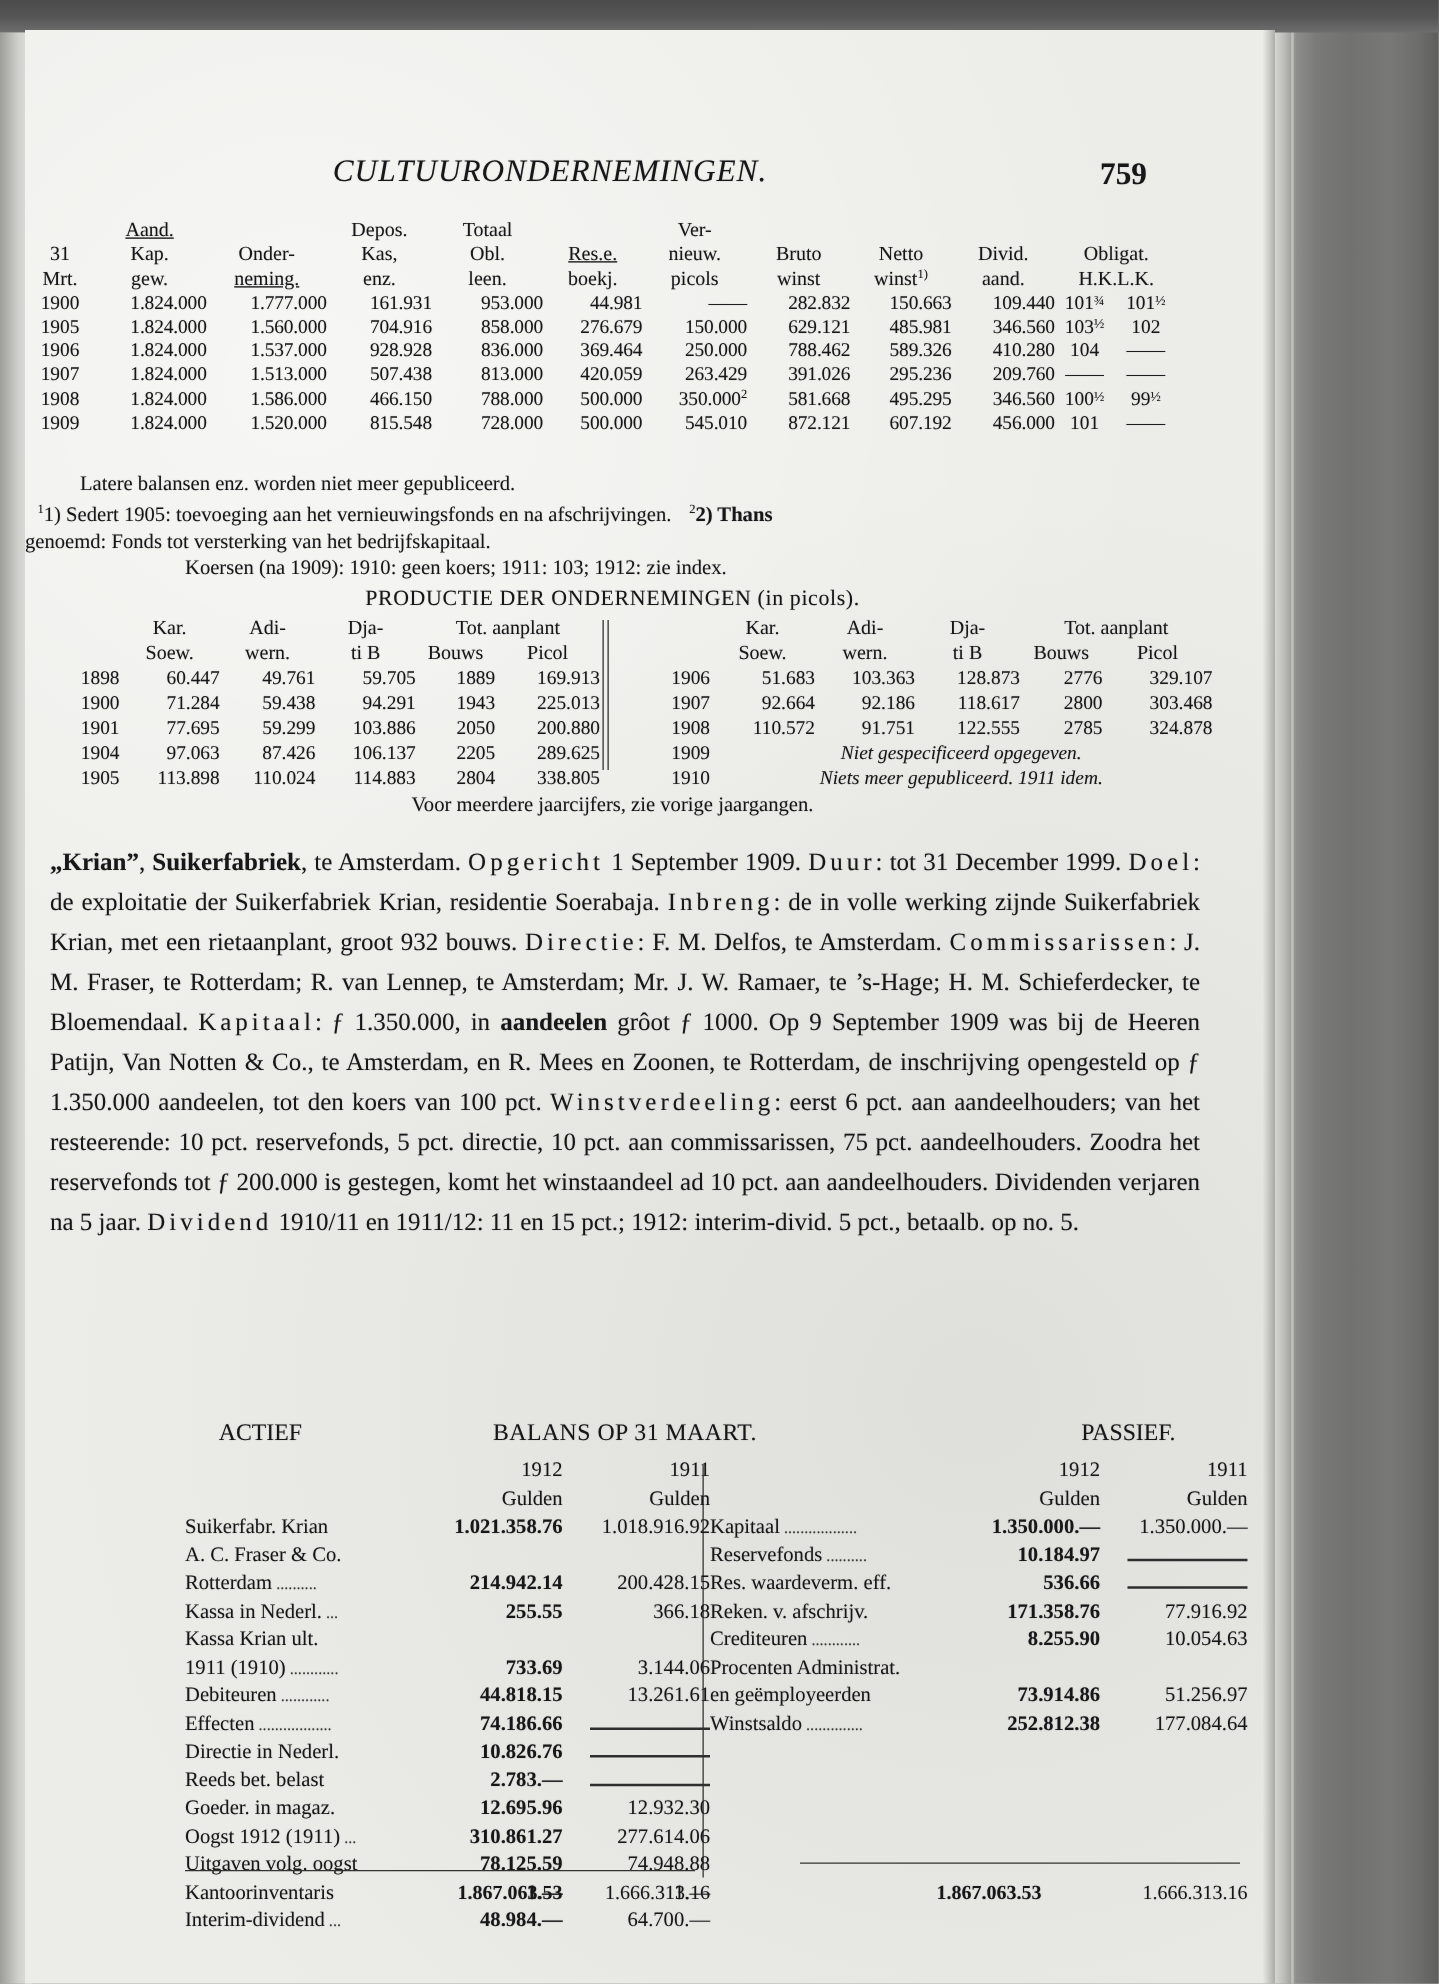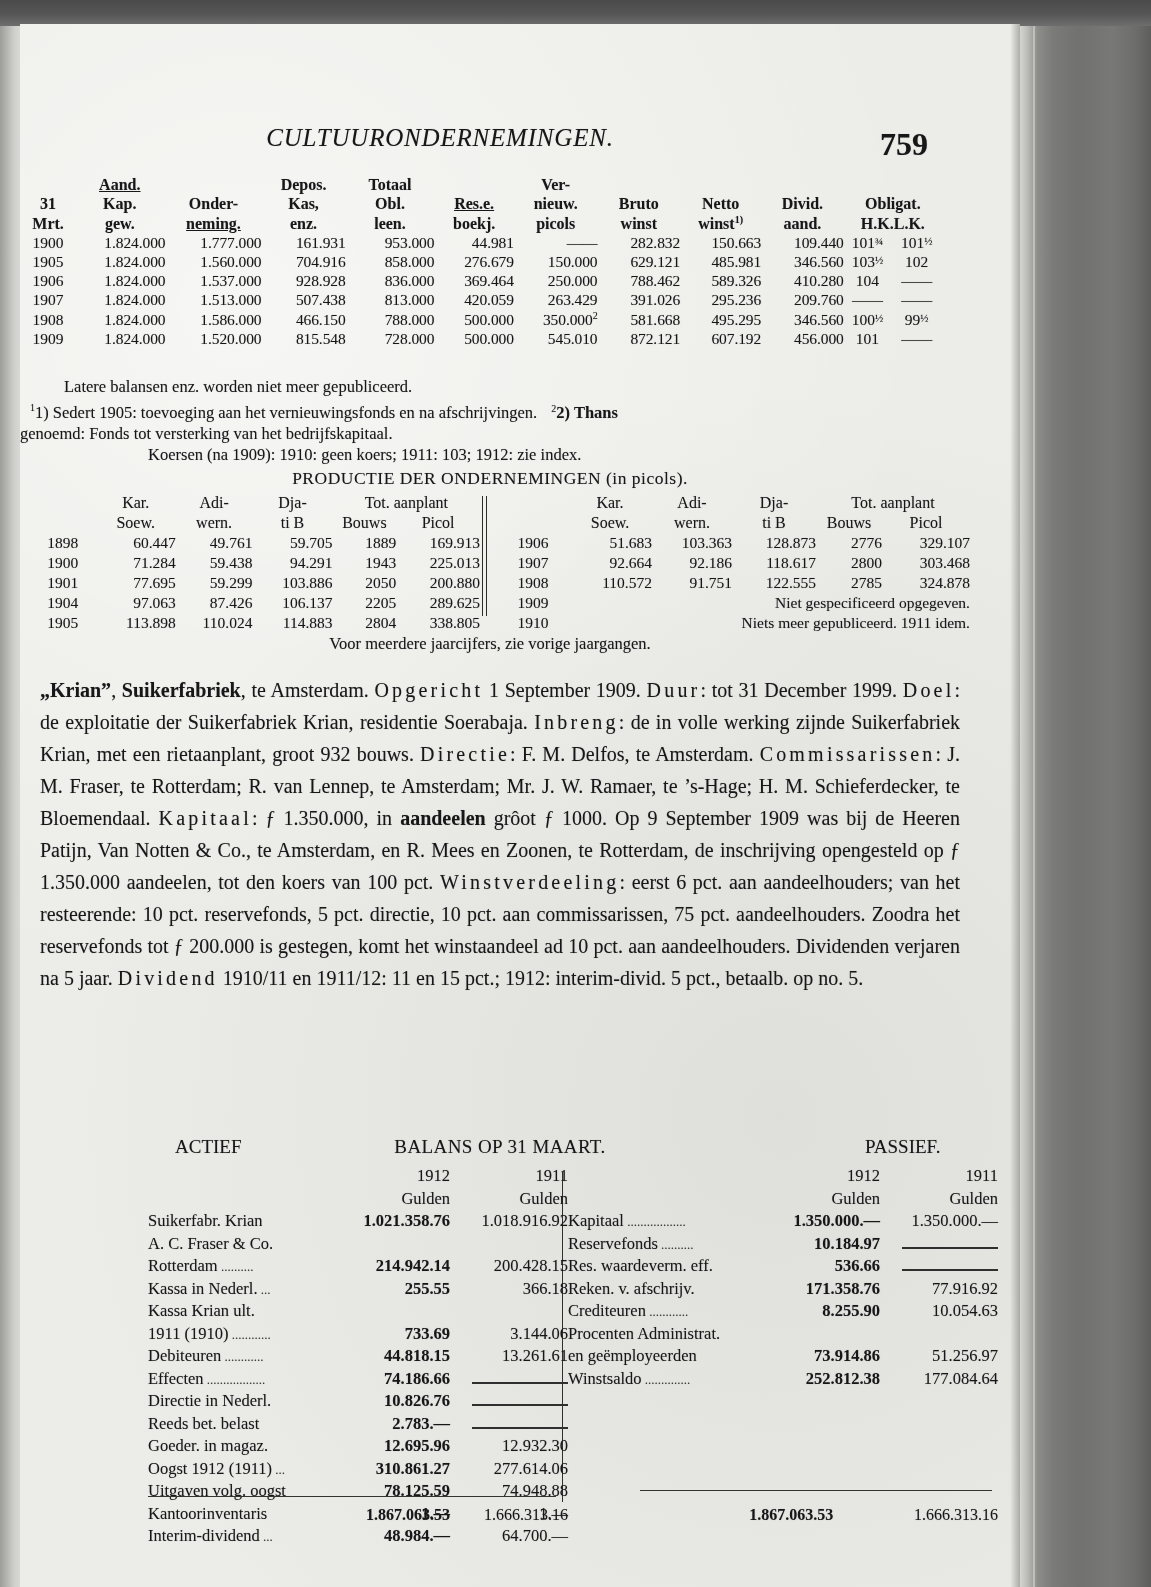--- a/index.html
+++ b/index.html
@@ -49,27 +49,27 @@
     padding-left:44px;
   }
   .ink{ text-shadow:0 0 1px rgba(40,40,40,.30); }
 
   
   #pagehead{position:absolute;left:0;top:100px;width:1000px;height:40px;}
   #running-title{
     position:absolute;left:0;width:840px;text-align:center;
     font-style:italic;font-size:25px;letter-spacing:.8px;
   }
-  #folio{position:absolute;left:860px;top:2px;font-size:32px;font-weight:bold;}
+  #folio{position:absolute;left:860px;top:2px;font-size:25px;font-weight:bold;}
 
   
   #fin-table{position:absolute;left:2px;top:152px;width:920px;font-size:15.5px;}
   #fin-table table{border-collapse:collapse;width:920px;}
   #fin-table td,#fin-table th{padding:0 0 1px 0;font-weight:normal;white-space:nowrap;}
-  #fin-table .hrow td{font-weight:bold;font-size:16px;padding-bottom:1px;}
+  #fin-table .hrow td{font-weight:normal;font-size:16px;padding-bottom:1px;}
   #fin-table .c{text-align:center;}
   #fin-table .num{text-align:right;font-size:15.5px;letter-spacing:-.1px;}
   .ul{ text-decoration:underline; }
   .frac{font-size:11px;vertical-align:.30em;}
 
   .colA{width:58px}.colB{width:100px}.colC{width:106px}.colD{width:94px}
   .colE{width:100px}.colF{width:88px}.colG{width:92px}.colH{width:92px}
   .colI{width:90px}.colJ{width:92px}.colK{width:52px}.colL{width:56px}
 
   
@@ -83,24 +83,24 @@
   
   #prod-title{position:absolute;left:0;top:444px;width:940px;text-align:center;font-size:17.5px;letter-spacing:.5px;}
   #prod-wrap{position:absolute;left:10px;top:470px;width:940px;font-size:15.5px;}
   #prod-wrap table{border-collapse:collapse;}
   #prod-wrap td{padding:0 0 2px 0;white-space:nowrap;}
   #prod-left{position:absolute;left:0;top:0;width:450px;}
   #prod-right{position:absolute;left:468px;top:0;width:472px;}
   #prod-divider{position:absolute;left:452px;top:2px;width:3px;height:120px;
      border-left:1px solid #2b2b2b;border-right:1px solid #2b2b2b;}
   .ph{font-size:16px;text-align:center;}
-  .pyr{width:70px;text-align:center;}
+  .pyr{width:70px;text-align:right;}
   .pn{text-align:right;}
   .pw1{width:84px}.pw2{width:80px}.pw3{width:84px}.pw4{width:66px}.pw5{width:88px}
-  .spanmsg{text-align:right;padding-left:8px;}
+  .spanmsg{text-align:center;padding-left:8px;font-style:italic;}
   #prod-foot{position:absolute;left:0;top:610px;width:940px;text-align:center;font-size:16.5px;}
 
   
   #prose{position:absolute;left:20px;top:650px;width:920px;font-size:20px;line-height:32px;text-align:justify;}
   #prose p{margin:0;}
   .b{font-weight:bold;}
   .sp{letter-spacing:3.2px;}
   #koersen-line{position:absolute;left:0;top:1078px;width:940px;text-align:center;font-size:16.5px;}
 
   

